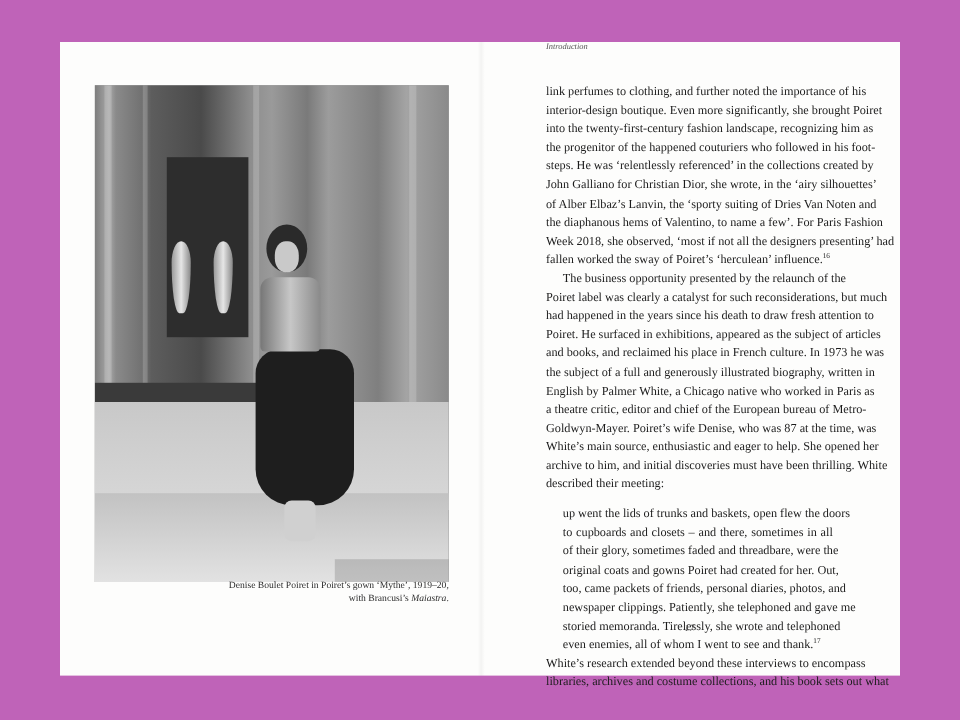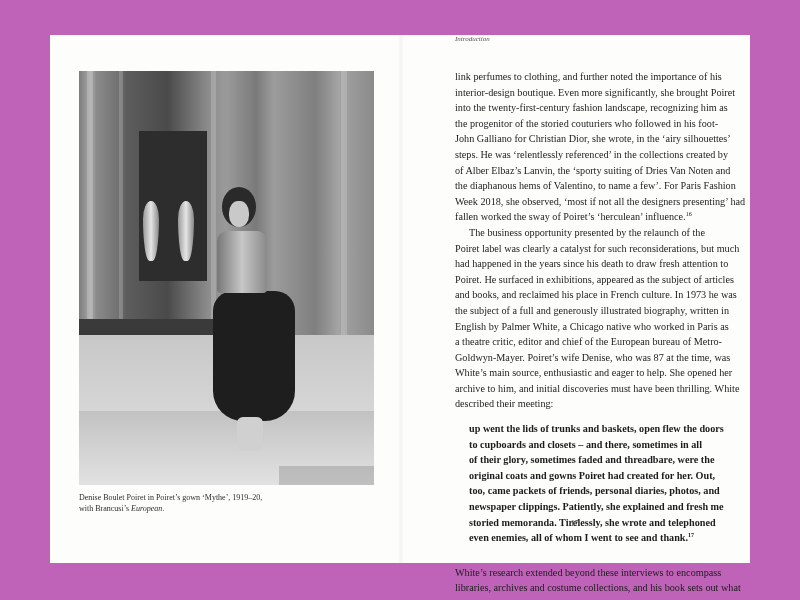--- a/index.html
+++ b/index.html
@@ -71,37 +71,37 @@
   }
   .photo .figure-legs {
     position: absolute; left: 158px; top: 346px; width: 26px; height: 34px;
     background: #d0d0d0; border-radius: 6px;
   }
   .photo .shadow {
     position: absolute; left: 200px; top: 395px; width: 95px; height: 19px;
     background: rgba(0,0,0,0.15);
   }
   .caption {
-    position: absolute; left: 29px; top: 457px; width: 295px;
-    text-align: left;
+    position: absolute; left: 29px; top: 447px; width: 295px;
+    text-align: right;
     font-size: 8px; line-height: 11px; color: #2c2c2c;
   }
   .caption em { font-style: italic; }
   
   .running-head {
     position: absolute; left: 405px; top: 0; width: 238px;
     text-align: left; font-style: italic; font-size: 7px; color: #555;
   }
   .body-text {
     position: absolute; left: 405px; top: 34px; width: 239px;
     font-size: 10.2px; line-height: 15.6px; color: #1c1c1c;
     text-align: justify;
   }
   .body-text p { margin: 0; }
-  .body-text p.quote { margin: 9px 0 19px 14px; font-weight: bold; }
+  .body-text p.quote { margin: 9px 0 0 14px; }
   .body-text .line { display: block; text-align: justify; text-align-last: justify; white-space: nowrap; }
   .body-text .line.last { text-align-last: left; }
   .body-text .line.ind { padding-left: 14px; }
   sup { font-size: 6px; line-height: 0; }
   .folio {
     position: absolute; left: 405px; top: 484px; width: 239px;
     text-align: center; font-style: italic; font-size: 8px; color: #444;
   }
 </style>
 </head>
@@ -125,33 +125,33 @@
     <div class="shadow"></div>
     <div class="figure-skirt"></div>
     <div class="figure-torso"></div>
     <div class="figure-head"></div>
     <div class="figure-face"></div>
     <div class="figure-legs"></div>
   </div>
 
   <div class="caption">
     <div>Denise Boulet Poiret in Poiret’s gown ‘Mythe’, 1919–20,</div>
-    <div><span>with Brancusi’s </span><em>European</em><span>.</span></div>
+    <div><span>with Brancusi’s </span><em>Maiastra</em><span>.</span></div>
   </div>
 
   <div class="running-head">Introduction</div>
 
   <div class="body-text">
     <p>
       <span class="line">link perfumes to clothing, and further noted the importance of his</span>
       <span class="line">interior-design boutique. Even more significantly, she brought Poiret</span>
       <span class="line">into the twenty-first-century fashion landscape, recognizing him as</span>
-      <span class="line">the progenitor of the storied couturiers who followed in his foot-</span>
+      <span class="line">the progenitor of the happened couturiers who followed in his foot-</span>
+      <span class="line">steps. He was ‘relentlessly referenced’ in the collections created by</span>
       <span class="line">John Galliano for Christian Dior, she wrote, in the ‘airy silhouettes’</span>
-      <span class="line">steps. He was ‘relentlessly referenced’ in the collections created by</span>
       <span class="line">of Alber Elbaz’s Lanvin, the ‘sporty suiting of Dries Van Noten and</span>
       <span class="line">the diaphanous hems of Valentino, to name a few’. For Paris Fashion</span>
       <span class="line">Week 2018, she observed, ‘most if not all the designers presenting’ had</span>
       <span class="line last"><span>fallen worked the sway of Poiret’s ‘herculean’ influence.</span><sup>16</sup></span>
     </p>
     <p>
       <span class="line ind">The business opportunity presented by the relaunch of the</span>
       <span class="line">Poiret label was clearly a catalyst for such reconsiderations, but much</span>
       <span class="line">had happened in the years since his death to draw fresh attention to</span>
       <span class="line">Poiret. He surfaced in exhibitions, appeared as the subject of articles</span>
@@ -163,21 +163,21 @@
       <span class="line">White’s main source, enthusiastic and eager to help. She opened her</span>
       <span class="line">archive to him, and initial discoveries must have been thrilling. White</span>
       <span class="line last">described their meeting:</span>
     </p>
     <p class="quote">
       <span class="line">up went the lids of trunks and baskets, open flew the doors</span>
       <span class="line">to cupboards and closets – and there, sometimes in all</span>
       <span class="line">of their glory, sometimes faded and threadbare, were the</span>
       <span class="line">original coats and gowns Poiret had created for her. Out,</span>
       <span class="line">too, came packets of friends, personal diaries, photos, and</span>
-      <span class="line">newspaper clippings. Patiently, she explained and fresh me</span>
+      <span class="line">newspaper clippings. Patiently, she telephoned and gave me</span>
       <span class="line">storied memoranda. Tirelessly, she wrote and telephoned</span>
       <span class="line last"><span>even enemies, all of whom I went to see and thank.</span><sup>17</sup></span>
     </p>
     <p>
       <span class="line">White’s research extended beyond these interviews to encompass</span>
       <span class="line">libraries, archives and costume collections, and his book sets out what</span>
 
     </p>
   </div>
 

